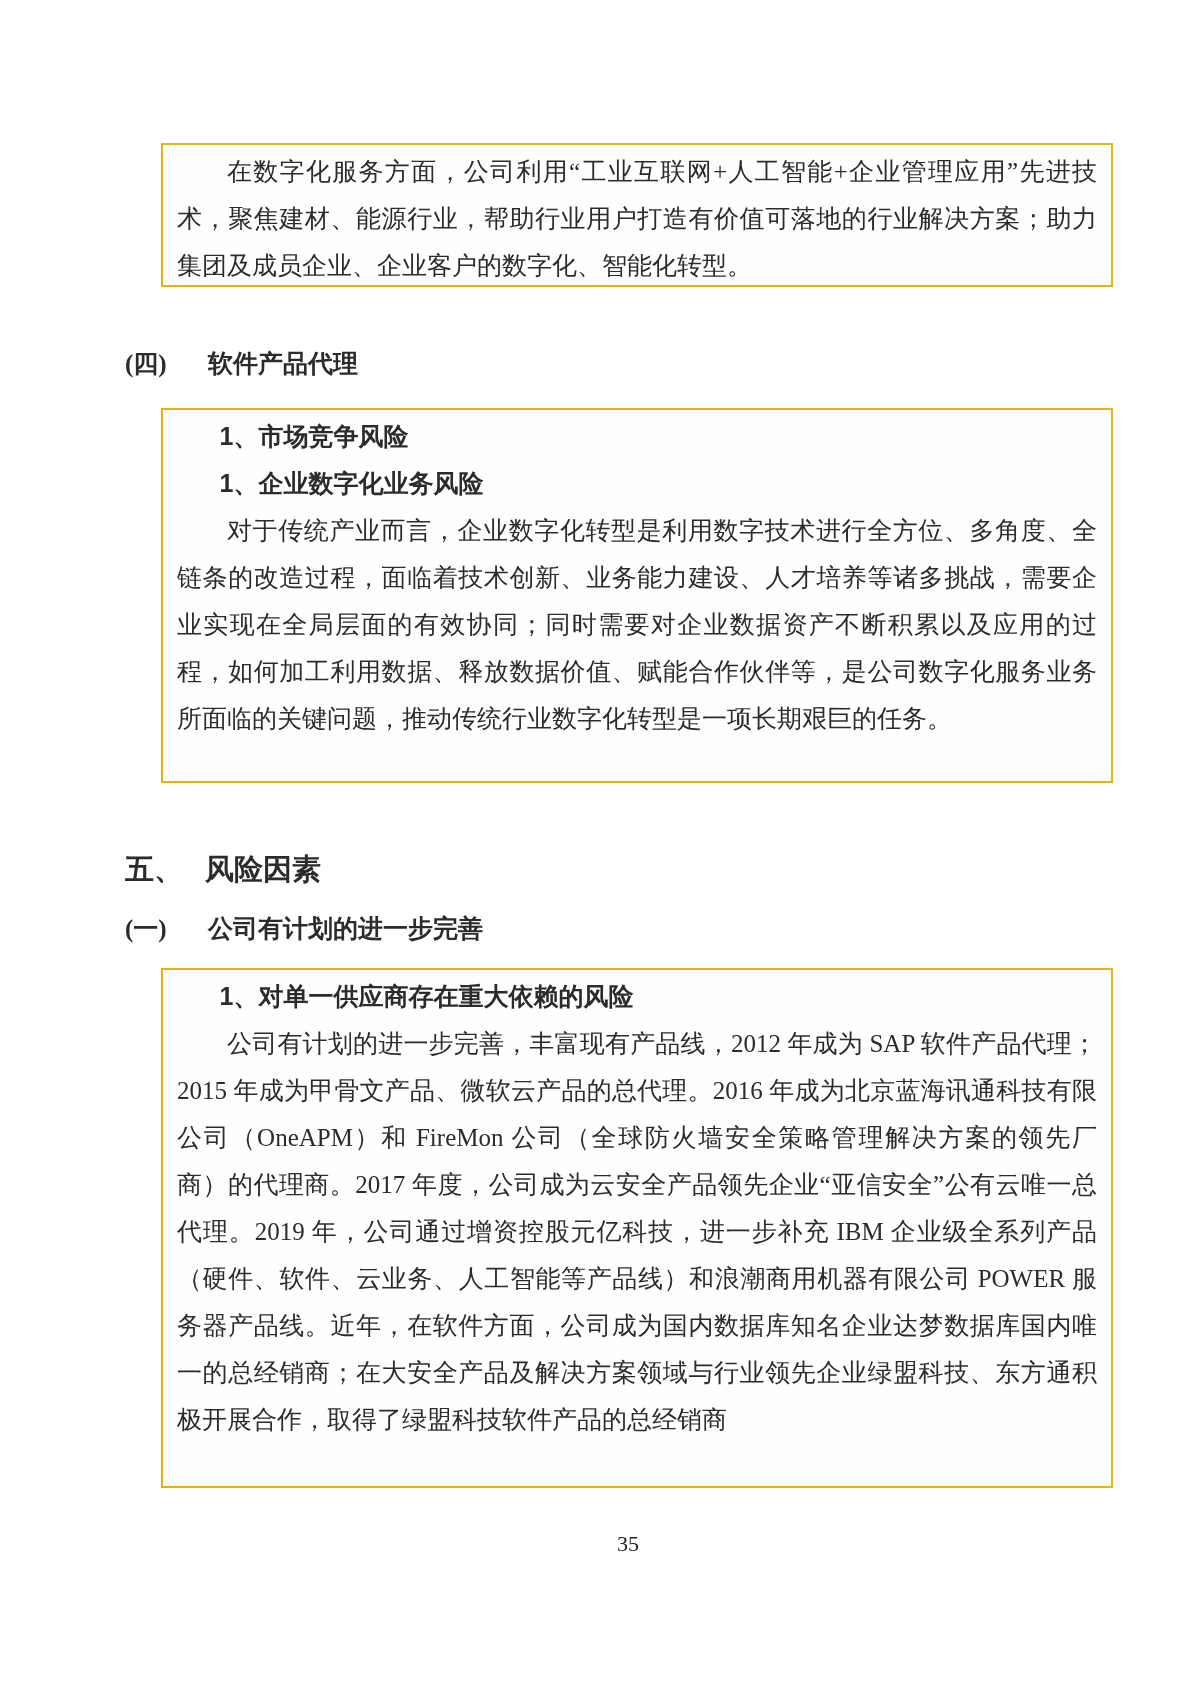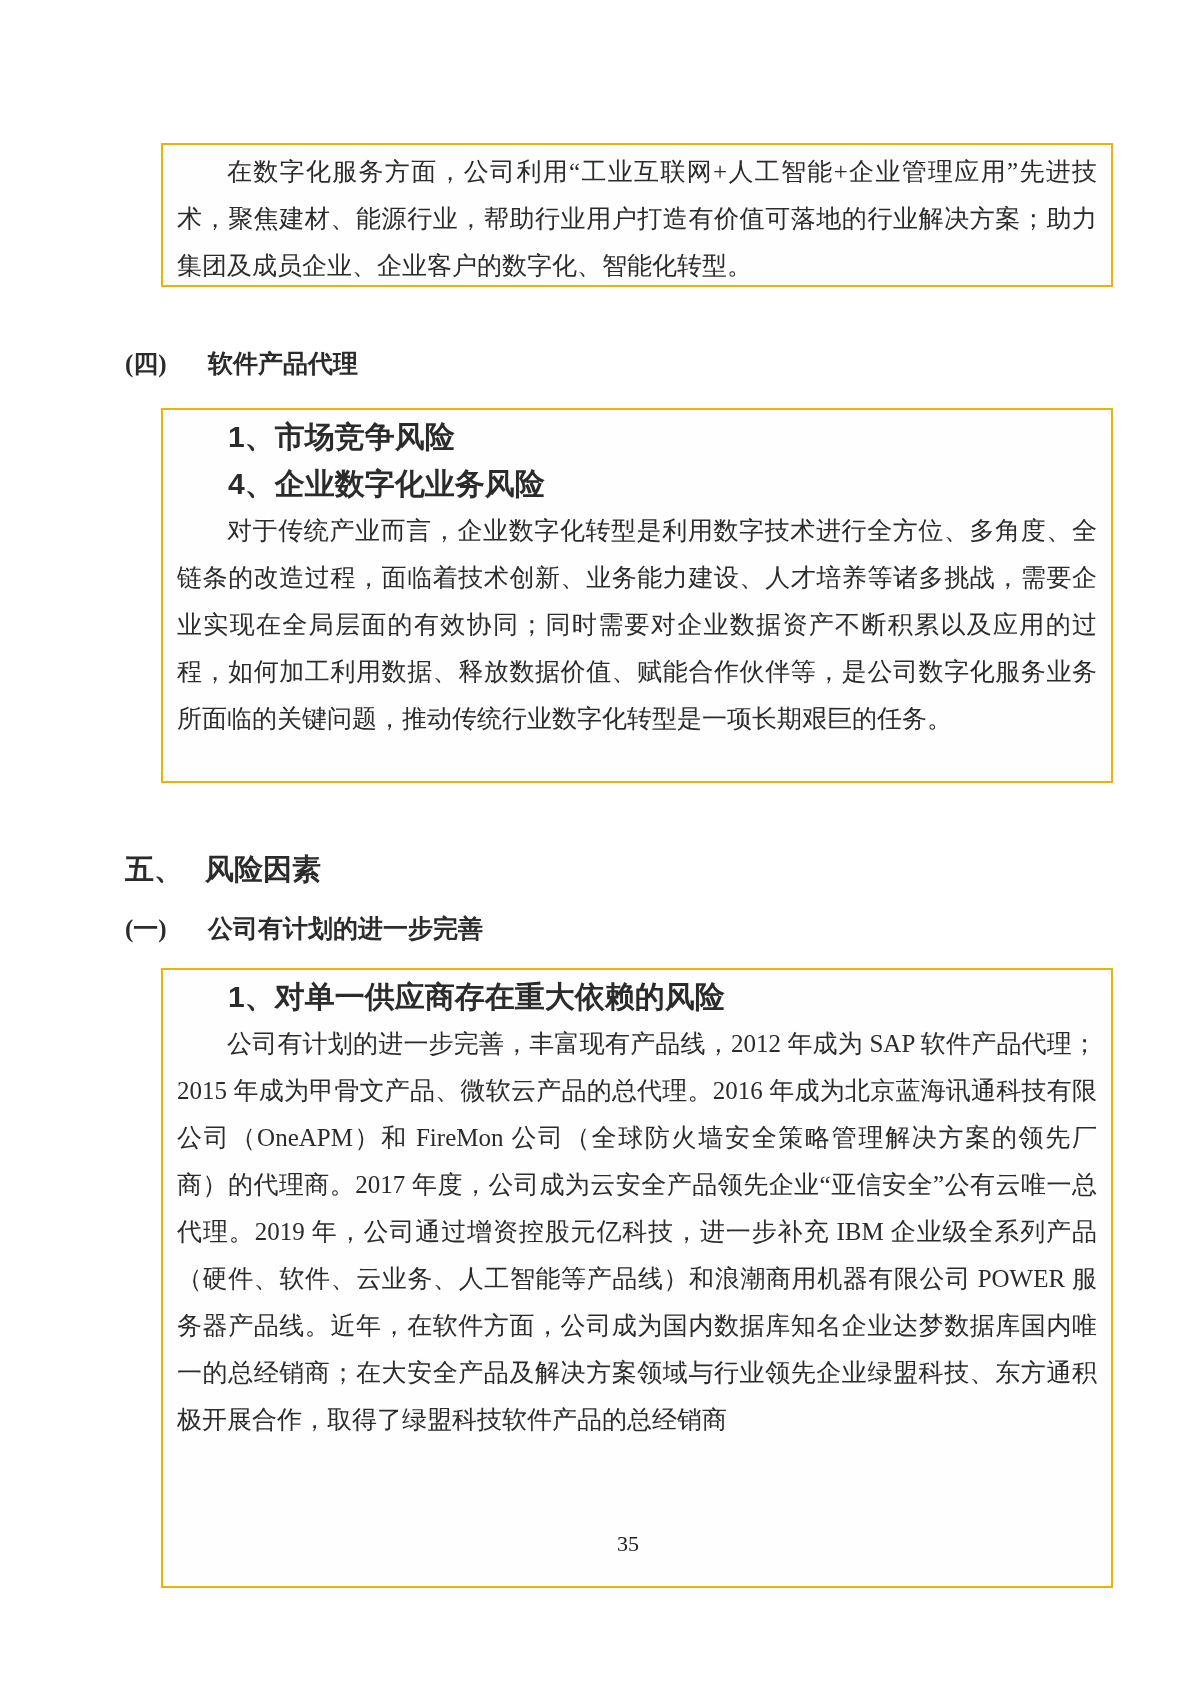--- a/index.html
+++ b/index.html
@@ -26,29 +26,29 @@
   .tbox p{
     margin:0;
     font-size:25px;
     line-height:47px;
     text-align:justify;
     text-indent:2em;
     word-break:break-all;
   }
   .tbox .bold-sub{
     margin:0;
-    font-size:30px;
+    font-size:25px;
     line-height:47px;
     font-weight:bold;
     text-indent:1.7em;
     font-family:"Liberation Sans","DejaVu Sans",sans-serif;
   }
   .box-intro{top:143px;height:144px;}
   .box-uncertainty{top:408px;height:375px;}
-  .box-risk{top:968px;height:620px;}
+  .box-risk{top:968px;height:520px;}
   .heading{
     position:absolute;
     left:125px;
     width:952px;
     display:flex;
     font-weight:bold;
     white-space:nowrap;
   }
   .heading .hlabel{flex:0 0 83px;}
   .h-l2{top:350px;font-size:25px;line-height:28px;}
@@ -73,21 +73,21 @@
     <p>在数字化服务方面，公司利用“工业互联网+人工智能+企业管理应用”先进技术，聚焦建材、能源行业，帮助行业用户打造有价值可落地的行业解决方案；助力集团及成员企业、企业客户的数字化、智能化转型。</p>
   </div>
 
   <div class="heading h-l2">
     <span class="hlabel">(四)</span>
     <span>软件产品代理</span>
   </div>
 
   <div class="tbox box-uncertainty">
     <p class="bold-sub">1、市场竞争风险</p>
-    <p class="bold-sub">4、企业数字化业务风险</p>
+    <p class="bold-sub">1、企业数字化业务风险</p>
     <p>对于传统产业而言，企业数字化转型是利用数字技术进行全方位、多角度、全链条的改造过程，面临着技术创新、业务能力建设、人才培养等诸多挑战，需要企业实现在全局层面的有效协同；同时需要对企业数据资产不断积累以及应用的过程，如何加工利用数据、释放数据价值、赋能合作伙伴等，是公司数字化服务业务所面临的关键问题，推动传统行业数字化转型是一项长期艰巨的任务。</p>
   </div>
 
   <div class="heading h-l1">
     <span class="hlabel">五、</span>
     <span>风险因素</span>
   </div>
 
   <div class="heading h-l2b">
     <span class="hlabel">(一)</span>

